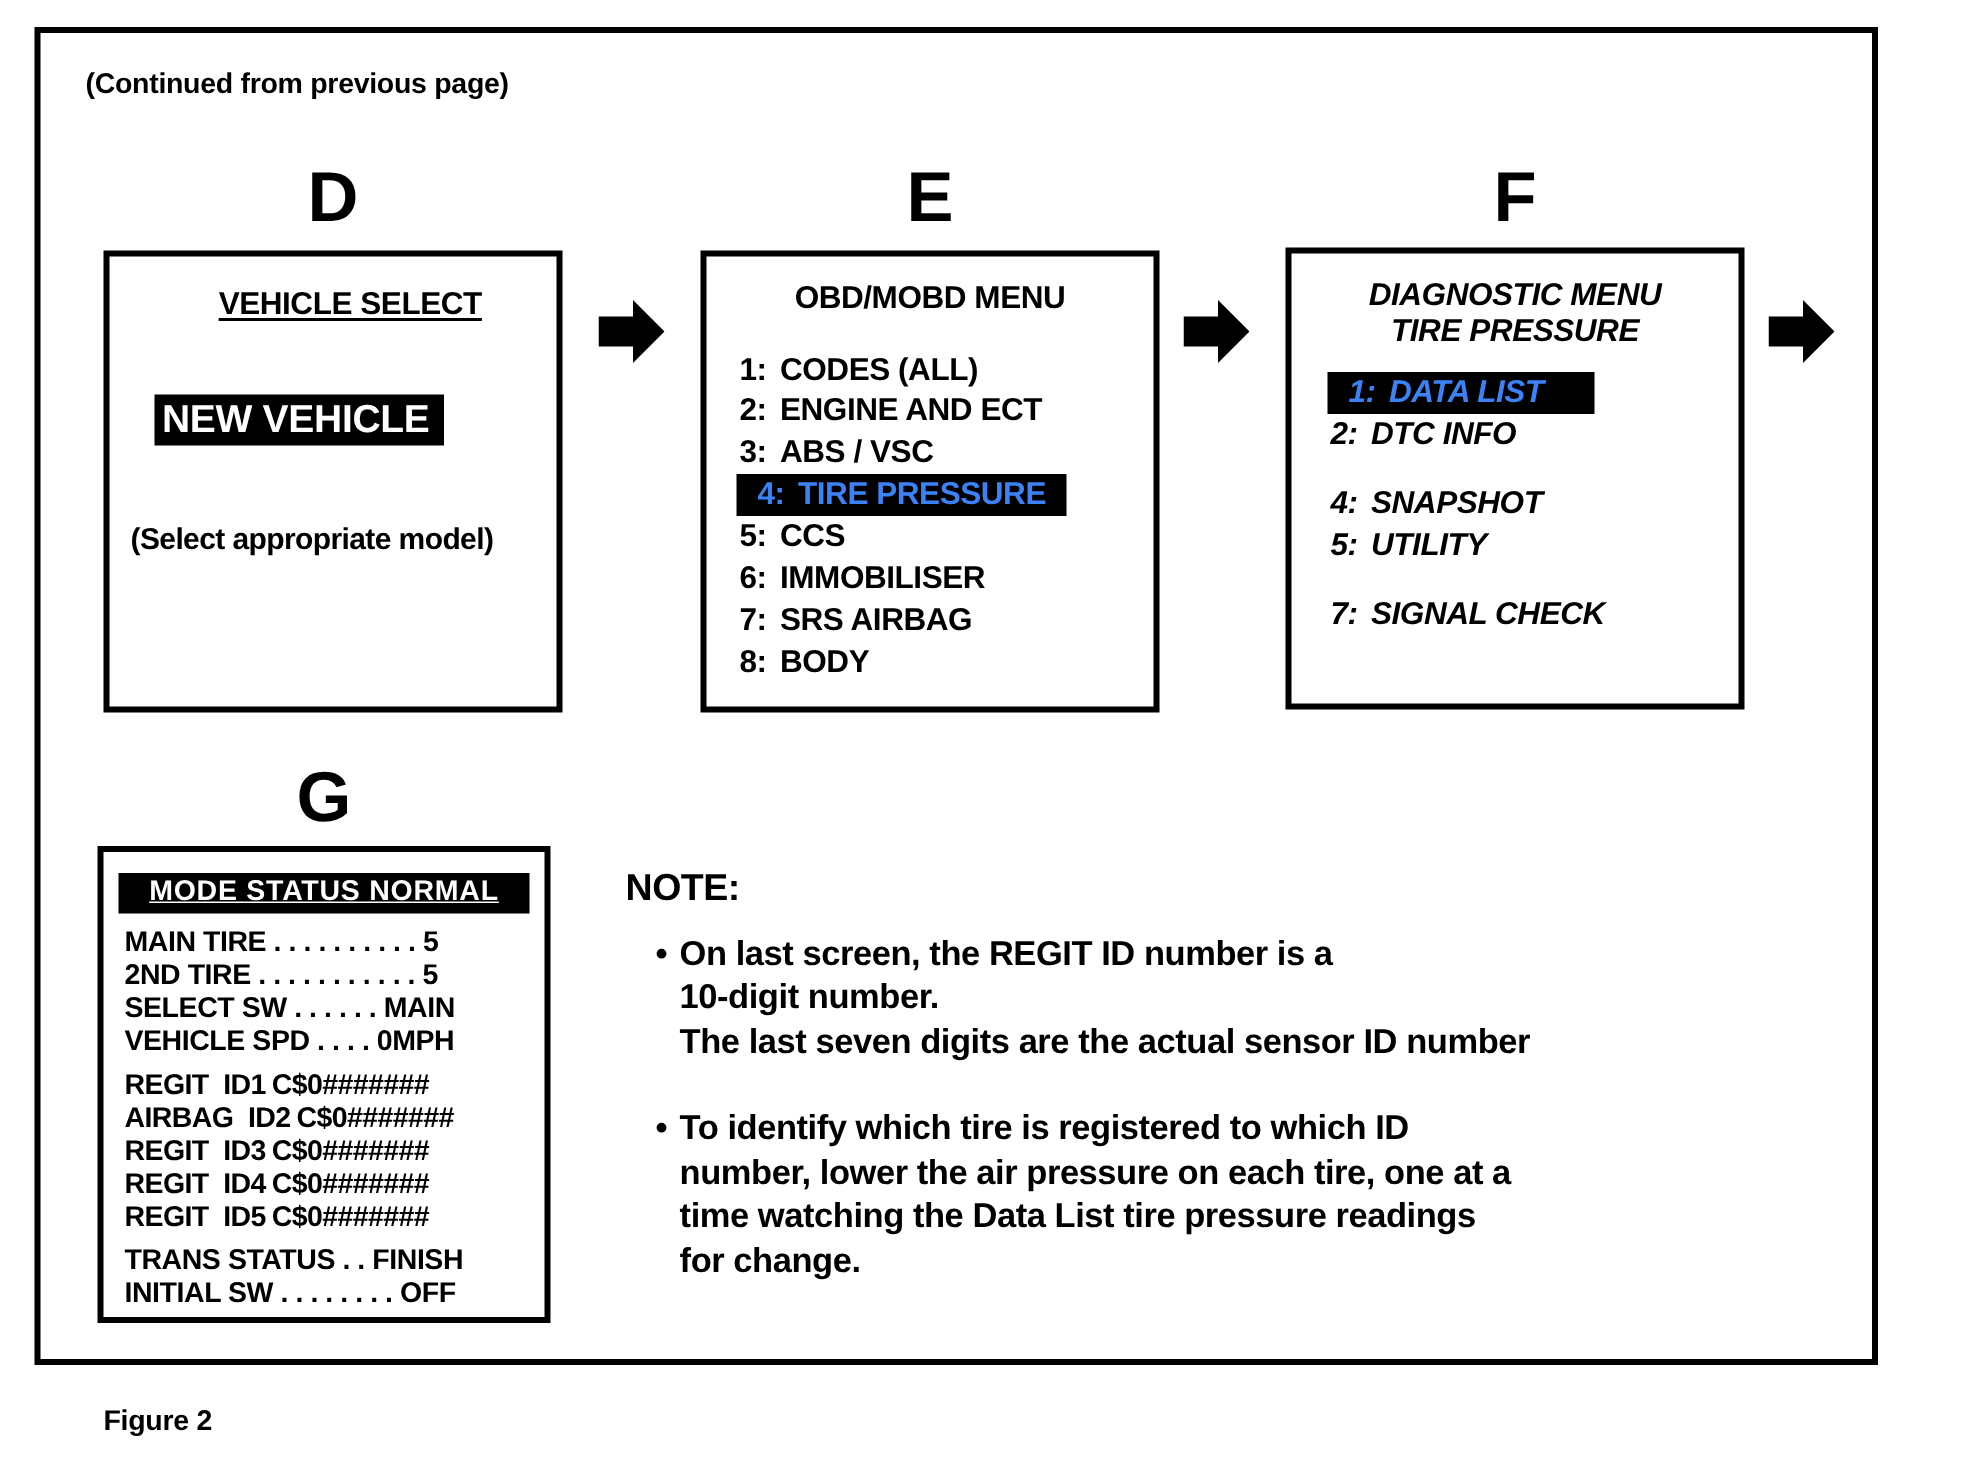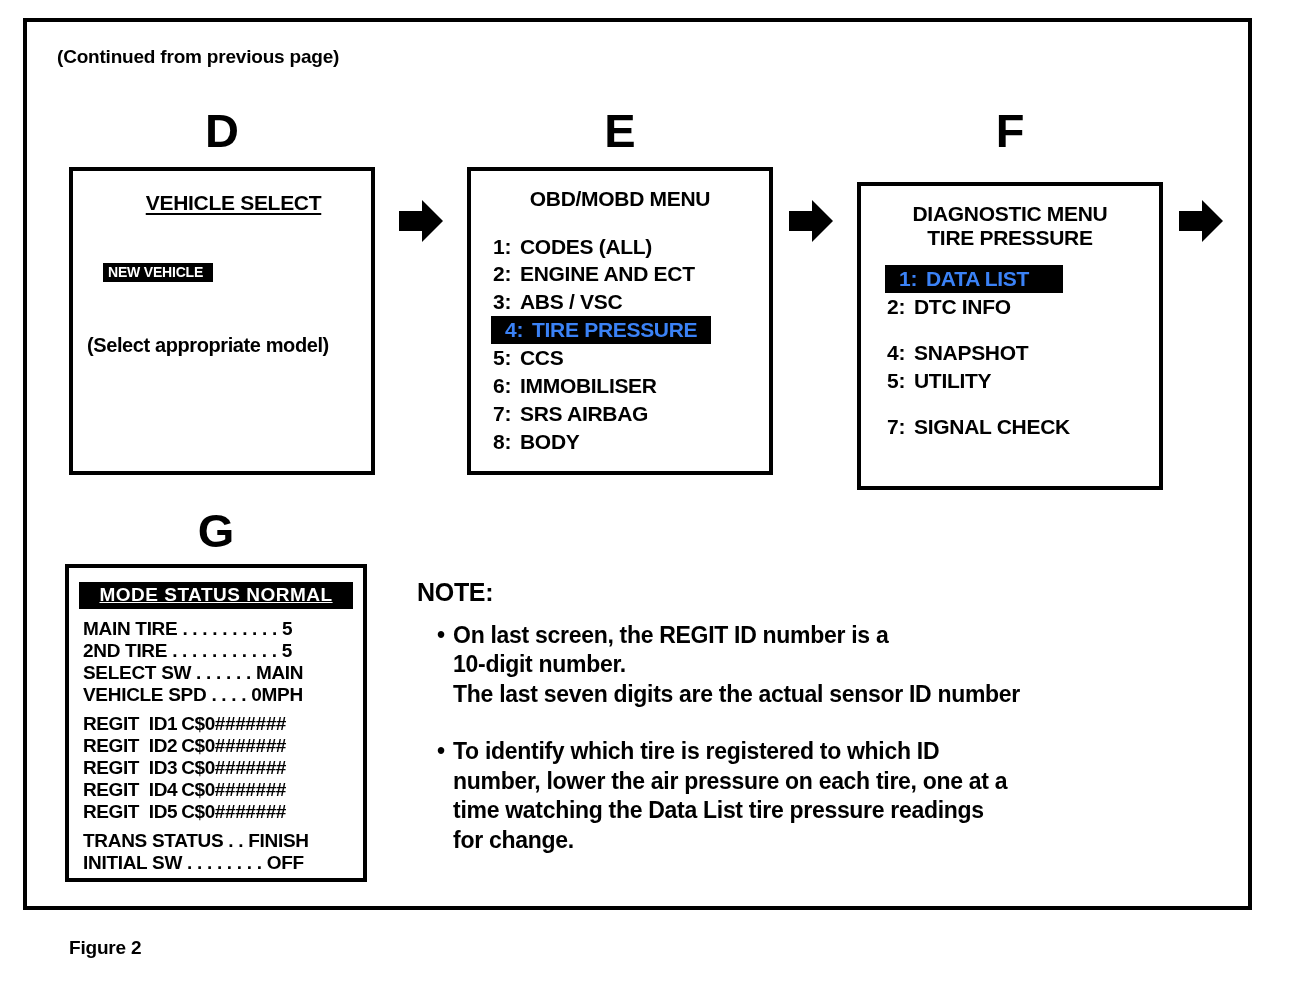--- a/index.html
+++ b/index.html
@@ -66,21 +66,21 @@
   }
   
   #panel-d { left: 42px; top: 145px; width: 306px; height: 308px; }
   #panel-d .screen-title { margin-top: 20px; }
   .new-vehicle-row {
     margin-top: 48px;
     padding-left: 30px;
   }
   .new-vehicle-chip {
     display: inline-block;
-    font-size: 14px;
+    font-size: 26px;
     font-weight: bold;
     padding: 1px 10px 2px 5px;
     letter-spacing: -0.2px;
   }
   .select-model {
     margin-top: 52px;
     padding-left: 14px;
     font-size: 20px;
     font-weight: bold;
     letter-spacing: -0.4px;
@@ -100,21 +100,21 @@
   .menu-item.sel {
     background: #000;
     color: #3b82f6;
     display: inline-block;
     padding-right: 14px;
     padding-left: 14px;
     margin-left: -2px;
   }
   .menu-num { display: inline-block; width: 27px; }
   
-  #panel-f { left: 830px; top: 160px; width: 306px; height: 308px; }
+  #panel-f { left: 830px; top: 143px; width: 306px; height: 308px; font-style: italic; }
   #panel-f .screen-title { margin-top: 16px; }
   #panel-f .menu-list { margin-top: 16px; padding-left: 26px; }
   .menu-gap { height: 18px; }
   
   .arrow {
     position: absolute;
     width: 44px;
     height: 46px;
   }
   #arrow-1 { left: 372px; top: 176px; }
@@ -295,21 +295,21 @@
         <span>MAIN</span>
       </div>
       <div class="g-row">
         <span>VEHICLE SPD</span>
         <span> . . . . </span>
         <span>0MPH</span>
       </div>
 
       <div class="g-group">
         <div class="g-regit"><span>REGIT  ID1</span><span class="g-val">C$0#######</span></div>
-        <div class="g-regit"><span>REGIT  ID2</span><span class="g-val">C$0#######</span></div>
+        <div class="g-regit"><span>AIRBAG  ID2</span><span class="g-val">C$0#######</span></div>
         <div class="g-regit"><span>REGIT  ID3</span><span class="g-val">C$0#######</span></div>
         <div class="g-regit"><span>REGIT  ID4</span><span class="g-val">C$0#######</span></div>
         <div class="g-regit"><span>REGIT  ID5</span><span class="g-val">C$0#######</span></div>
       </div>
 
       <div class="g-group">
         <div class="g-row">
           <span>TRANS STATUS</span>
           <span> . . </span>
           <span>FINISH</span>

